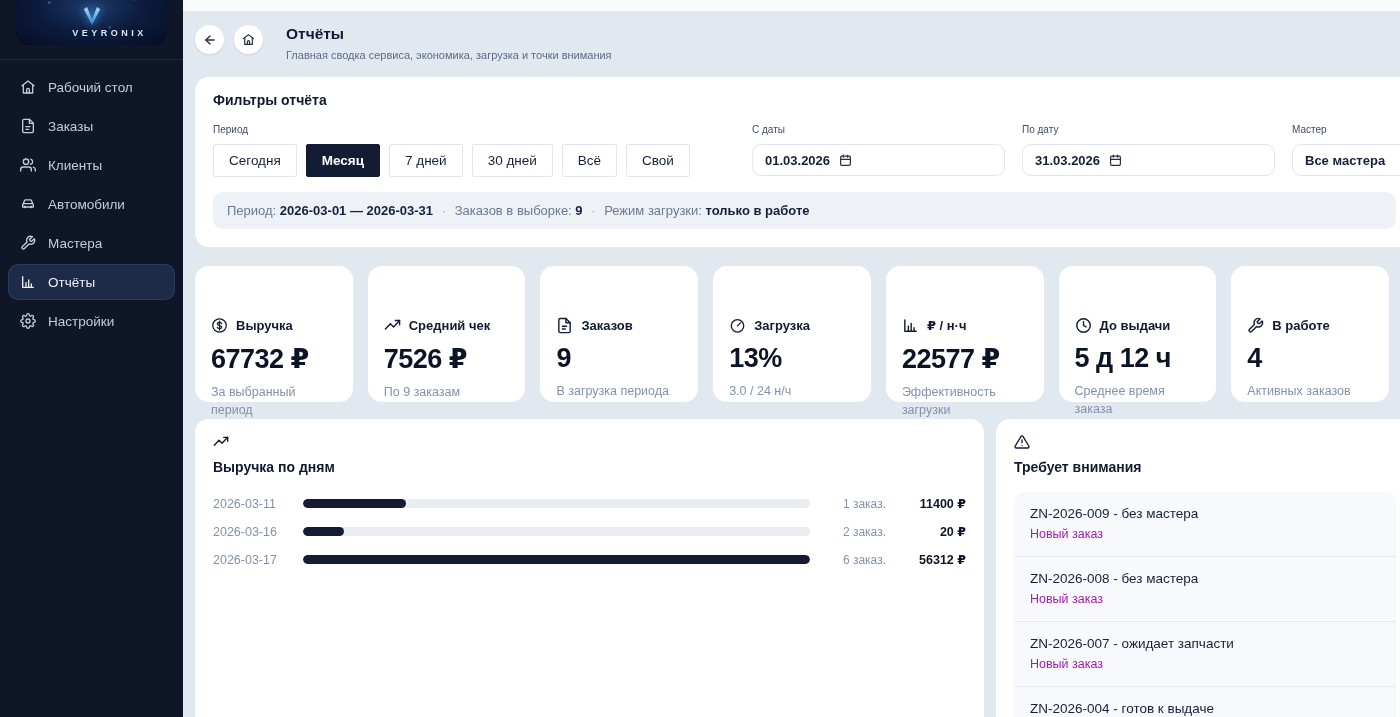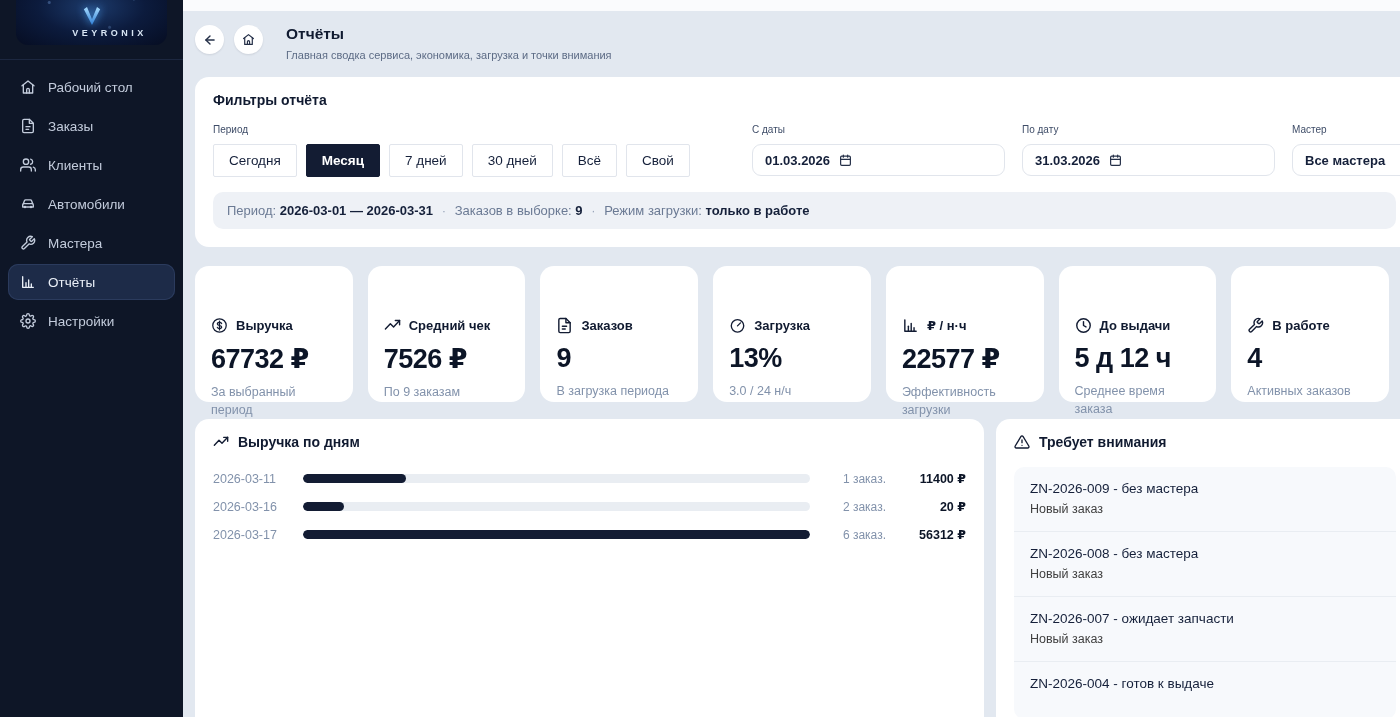--- a/index.html
+++ b/index.html
@@ -77,37 +77,37 @@
   .kpi-row { display:flex; gap:15px; margin-top:19px; margin-right:11px; }
   .kpi-card { flex:1; min-width:0; background:#fff; border-radius:14px; padding:15px 16px; height:136px; }
   .kpi-head { display:flex; align-items:center; gap:8px; color:#101a30;margin-top:36px; }
   .kpi-head svg { width:17px; height:17px; flex:none; }
   .kpi-label { font-size:13px; font-weight:bold; white-space:nowrap; }
   .kpi-value { font-size:27px; font-weight:800; color:#0c1527; margin-top:9px; letter-spacing:-.5px; white-space:nowrap; }
   .kpi-sub { font-size:12.5px; color:#8292ab; margin-top:9px; line-height:1.4; }
 
   
   .bottom-row { display:flex; gap:12px; margin-top:17px; flex:1; min-height:0; }
-  .card-title { display:flex; align-items:flex-start; gap:9px; font-size:14px; font-weight:bold; color:#101a30; }
+  .card-title { display:flex; align-items:flex-start; gap:9px; font-size:14px; font-weight:bold; color:#101a30;flex-direction:column; }
   .card-title svg { width:16px; height:16px; flex:none; }
 
   .chart-card { width:789px; flex:none; background:#fff; border-radius:14px 14px 0 0; padding:15px 18px; }
   .chart-rows { margin-top:21px; }
   .chart-row { display:flex; align-items:center; margin-bottom:13px; }
   .cr-date { width:82px; flex:none; font-size:12.5px; color:#8292ab; }
   .cr-track { flex:1; height:9px; background:#e9edf2; border-radius:5px; margin:0 14px 0 8px; overflow:hidden; }
   .cr-bar { height:100%; background:#131c33; border-radius:5px; width:0; }
   .cr-count { width:62px; flex:none; text-align:right; font-size:12px; color:#8292ab; }
   .cr-value { width:80px; flex:none; text-align:right; font-size:12.5px; font-weight:bold; color:#0c1527; }
 
   .attention-card { flex:1; background:#fff; border-radius:14px 14px 0 0; padding:15px 18px; margin-right:-14px; }
   .attention-list { margin-top:17px; border-radius:10px; overflow:hidden; }
   .attention-item { background:#f7f9fc; padding:14px 16px 15px; border-bottom:1px solid #e9edf2; cursor:pointer; }
   .ai-title { font-size:13.5px; color:#15203a; }
-  .ai-sub { font-size:12.5px; color:#404040; margin-top:6px; min-height:6px; }
+  .ai-sub { font-size:12.5px; color:#a21caf; margin-top:6px; min-height:6px; }
 </style>
 </head>
 <body>
 
 <aside class="sidebar">
   <div class="logo-box">
     <svg class="logo-emblem" width="22" height="20" viewBox="0 0 48 44">
       <defs>
           <linearGradient id="vg" x1="0" y1="0" x2="0" y2="1">
         <stop offset="0" stop-color="#a8dcff"></stop>

